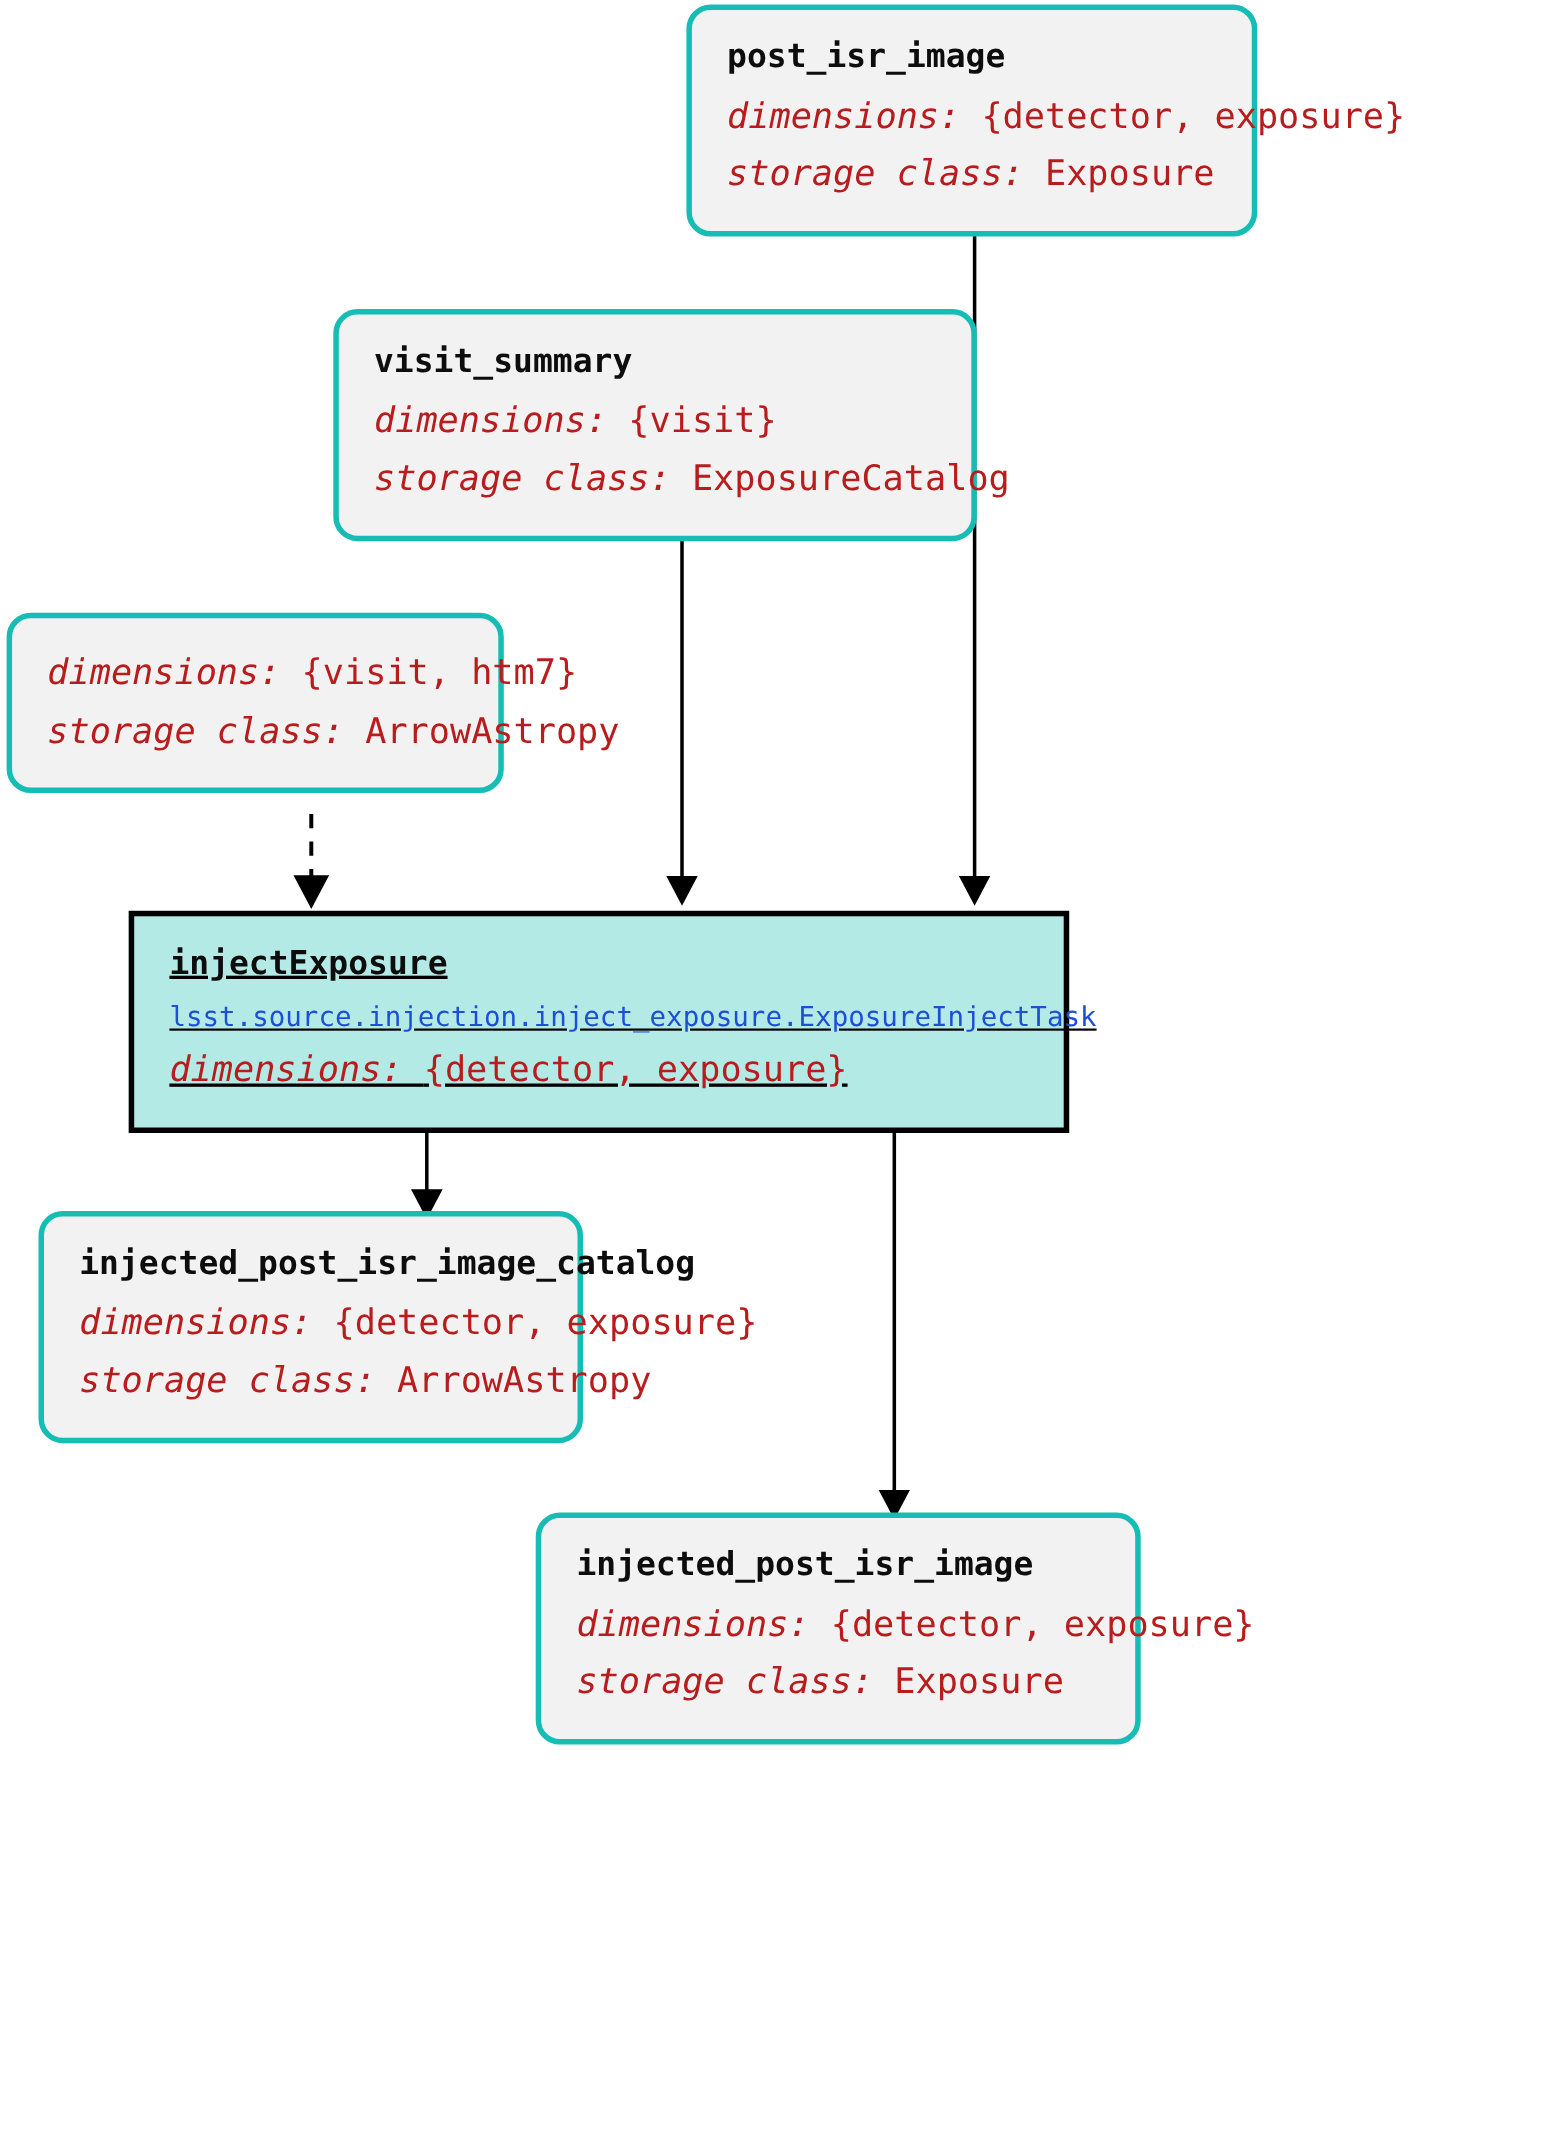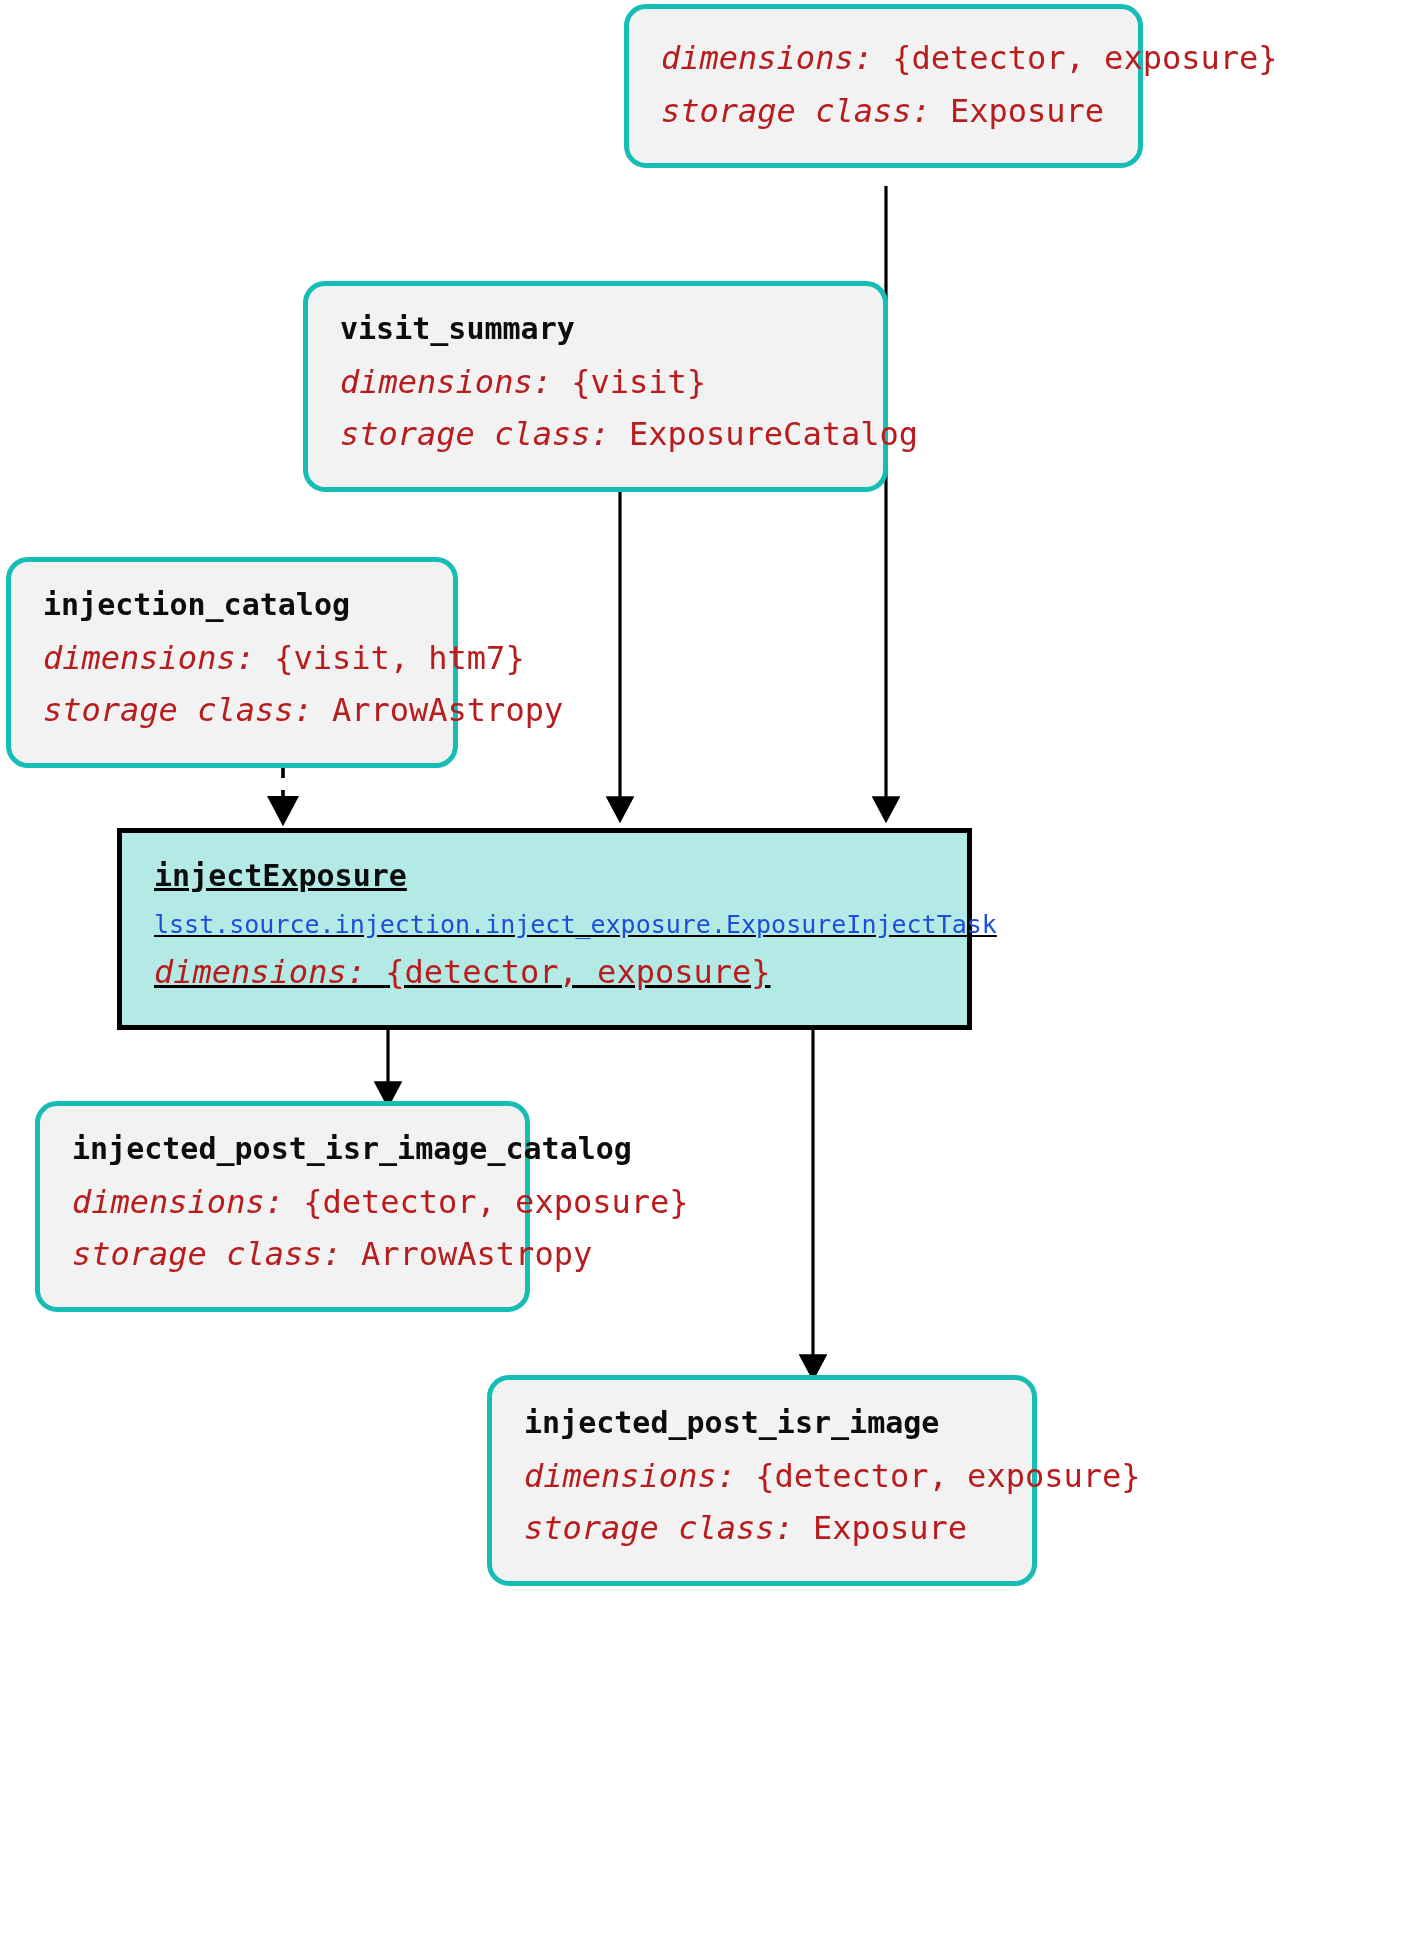--- a/index.html
+++ b/index.html
@@ -77,20 +77,21 @@
     <g>
       <line x1="388" y1="1010" x2="388" y2="1085" stroke="#000000" stroke-width="3.2" marker-end="url(#arrowhead)"></line>
     </g>
 
     <g>
       <line x1="813" y1="1010" x2="813" y2="1358" stroke="#000000" stroke-width="3.2" marker-end="url(#arrowhead)"></line>
     </g>
   </svg>
 
   <div class="node dataset" style="left:624px; top:4px; width:519px;">
+    <div class="title">post_isr_image</div>
     <div class="row">
       <span class="k">dimensions: </span>
       <span class="v">{detector, exposure}</span>
     </div>
     <div class="row">
       <span class="k">storage class: </span>
       <span class="v">Exposure</span>
     </div>
   </div>
 
@@ -100,21 +101,20 @@
       <span class="k">dimensions: </span>
       <span class="v">{visit}</span>
     </div>
     <div class="row">
       <span class="k">storage class: </span>
       <span class="v">ExposureCatalog</span>
     </div>
   </div>
 
   <div class="node dataset" style="left:6px; top:557px; width:452px;">
-    <div class="title">injection_catalog</div>
     <div class="row">
       <span class="k">dimensions: </span>
       <span class="v">{visit, htm7}</span>
     </div>
     <div class="row">
       <span class="k">storage class: </span>
       <span class="v">ArrowAstropy</span>
     </div>
   </div>
 

